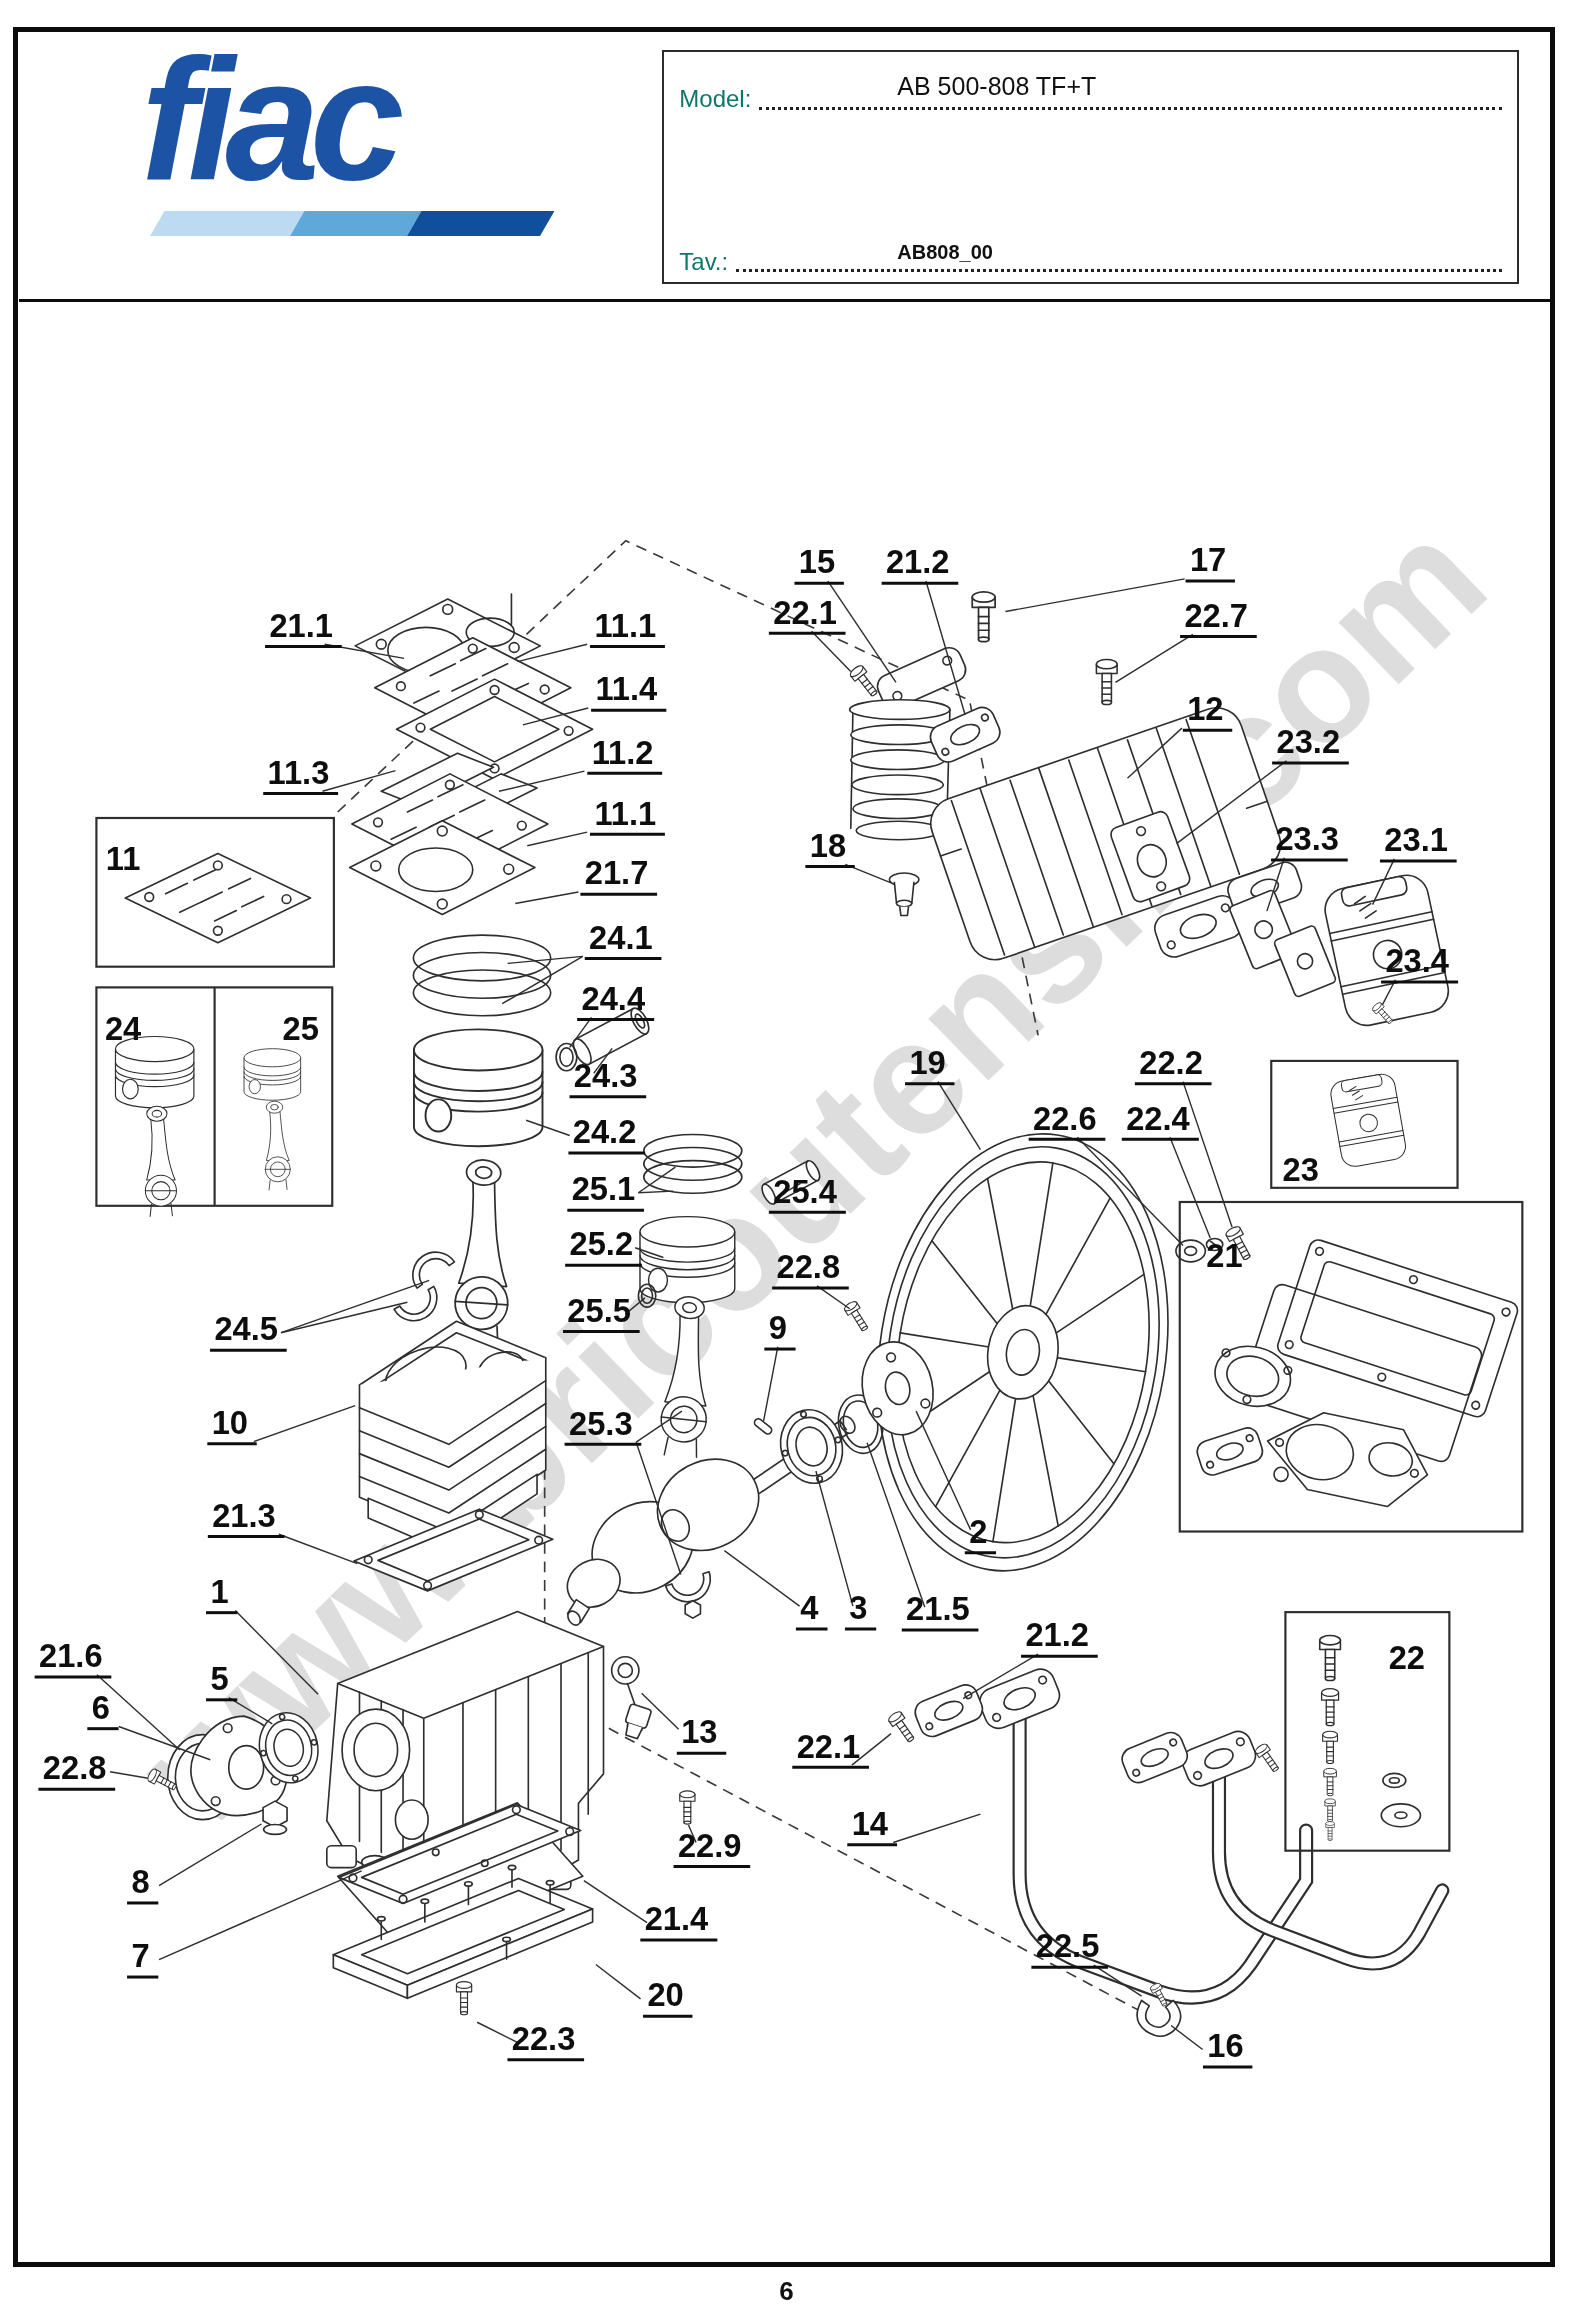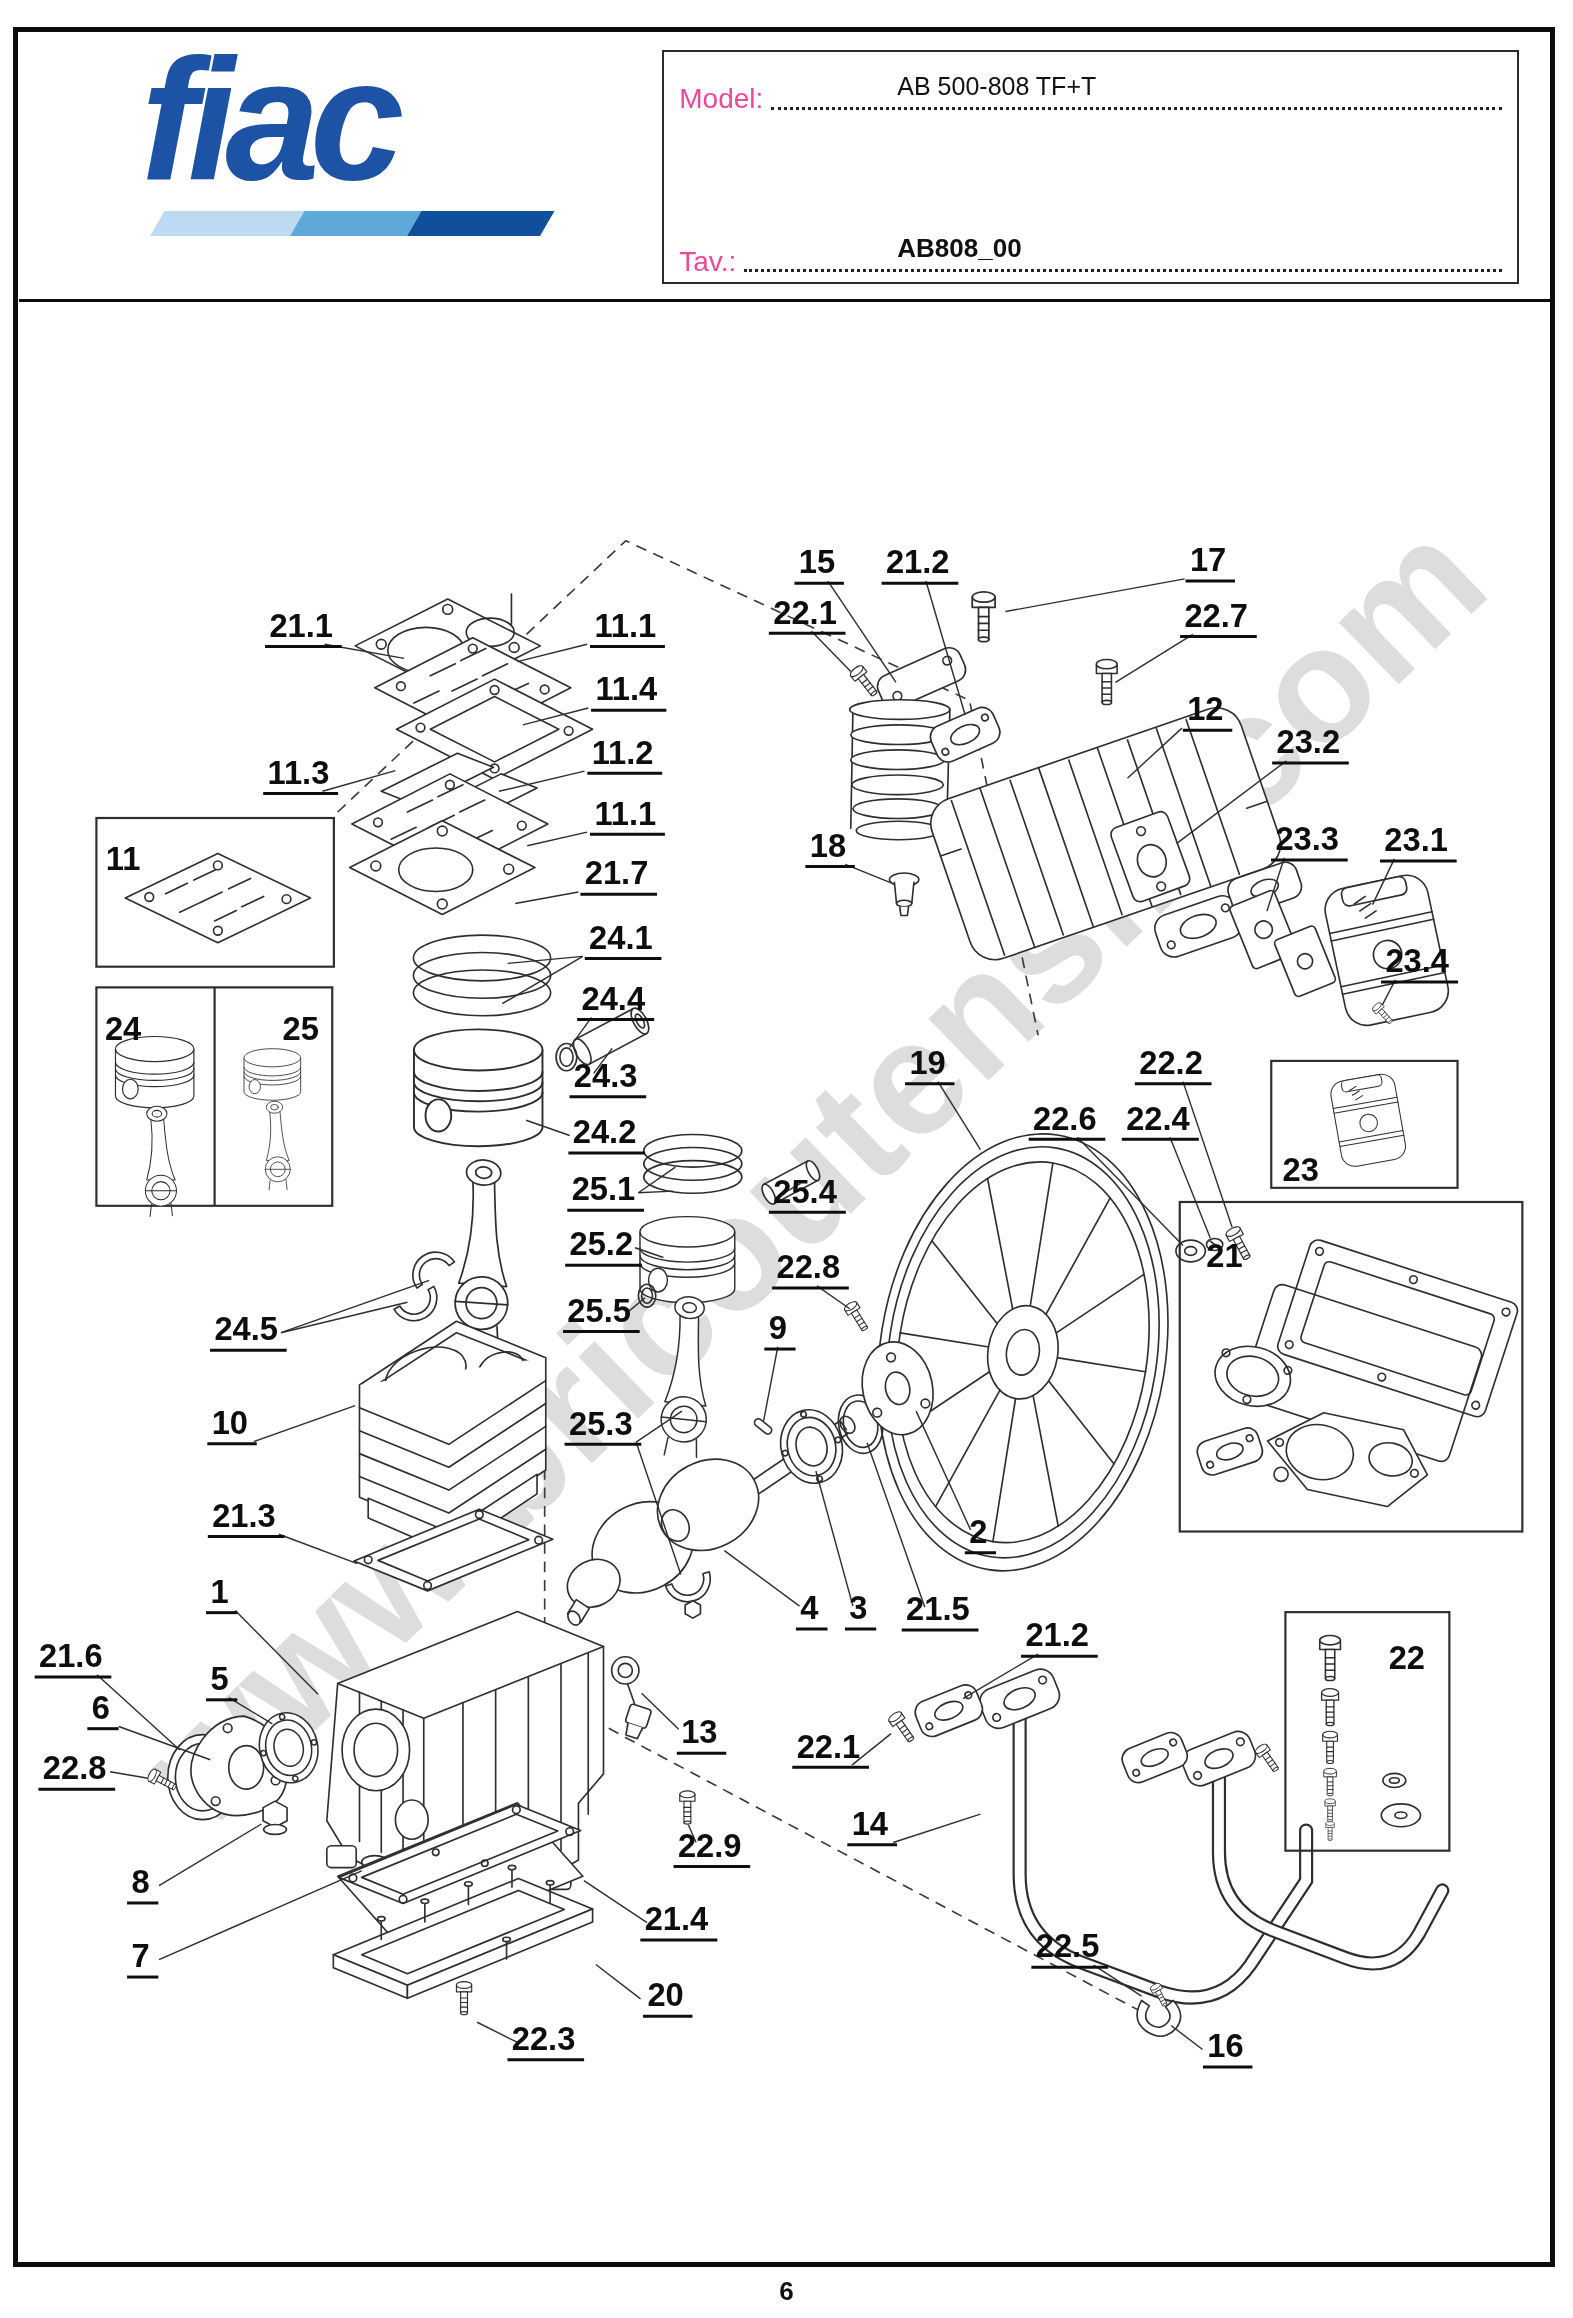--- a/index.html
+++ b/index.html
@@ -20,25 +20,25 @@
   .b1{width:36%;background:#bcdaf2;}
   .b2{width:30%;background:#5ea9da;}
   .b3{width:34%;background:#0f4f9c;}
   .logo-tag{position:absolute;left:-32px;top:207px;width:490px;font-size:42px;
       font-weight:700;font-style:italic;color:#2b67b0;letter-spacing:0.5px;white-space:nowrap;}
   
   .info-box{position:absolute;left:662px;top:50px;width:857px;height:234px;
       border:2.2px solid #2b2b2b;box-sizing:border-box;z-index:5;background:transparent;
       padding:11px 15.3px 4.4px 15.3px;display:flex;flex-direction:column;justify-content:space-between;}
   .info-row{position:relative;display:flex;align-items:flex-end;height:52px;}
-  .info-lbl{font-size:28px;color:#ec4899;white-space:nowrap;padding-right:7.6px;
+  .info-lbl{font-size:24px;color:#0f766e;white-space:nowrap;padding-right:7.6px;
       line-height:32px;}
   .info-leader{flex:1;border-bottom:3.8px dotted #222;margin-bottom:5.4px;height:5.4px;}
   .info-val{position:absolute;left:218px;bottom:14px;font-size:25px;color:#111;white-space:nowrap;}
-  .info-val.bold{font-weight:700;font-size:26px;}
+  .info-val.bold{font-weight:700;font-size:20px;}
   
   .watermark{position:absolute;left:-196px;top:1079px;width:2016px;z-index:1;
       font-size:163px;font-weight:800;color:#c3c3c3;opacity:.55;white-space:nowrap;
       transform:rotate(-44deg);transform-origin:center;text-align:center;letter-spacing:1.1px;}
   
   .page-num{position:absolute;left:0;top:2276px;width:100%;text-align:center;
       font-size:26px;font-weight:700;color:#111;z-index:6;}
   
   svg#diagram{position:absolute;left:0;top:0;z-index:2;}
   .o{fill:#ffffff;stroke:#2e2e2e;stroke-width:3;stroke-linejoin:round;}

